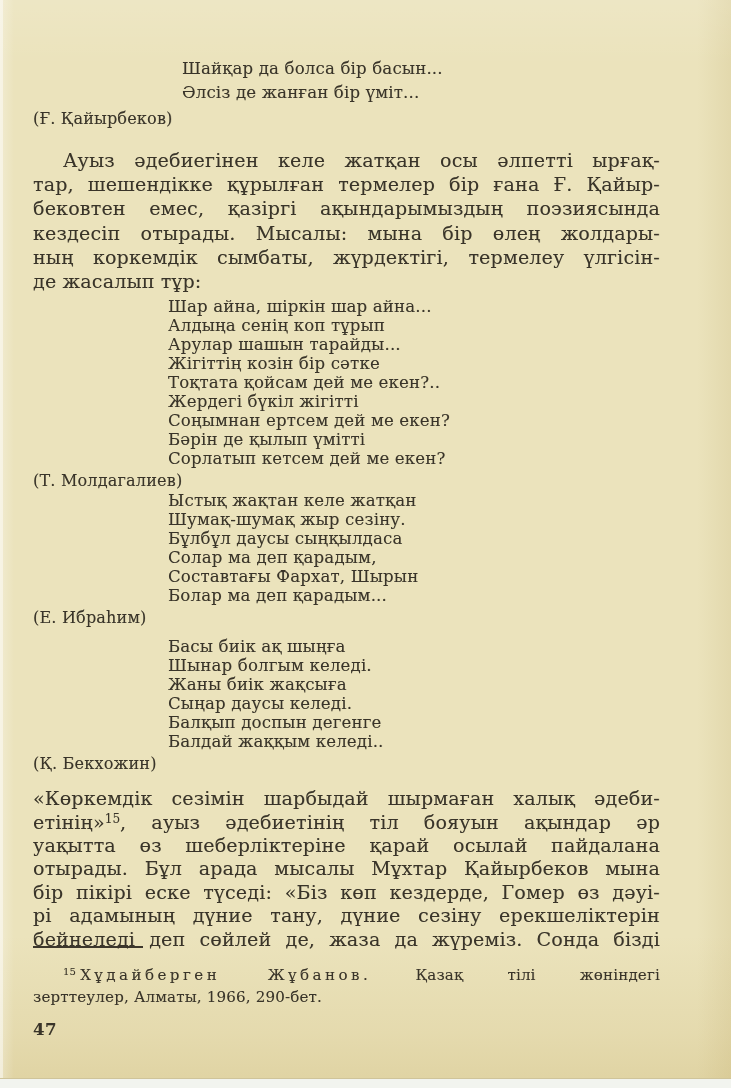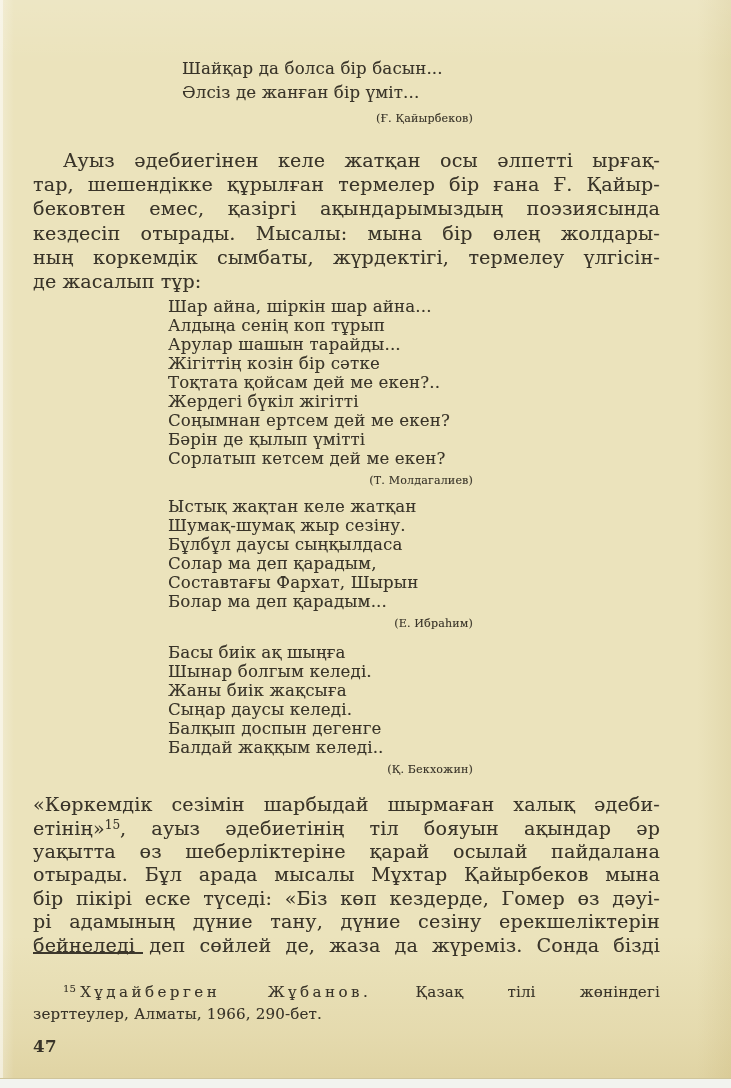--- a/index.html
+++ b/index.html
@@ -20,42 +20,42 @@
   .content {
     position:absolute; top:0; left:0; right:0;
     padding:57px 71px 0 33px;
     text-shadow:0.3px 0.3px 0 rgba(57,52,41,0.30);
   }
   
   .verse-font { font-size:16.5px; letter-spacing:0.2px; }
   .ep-lines { margin-left:149px; line-height:24px; }
   .vlines   { margin-left:135px; line-height:19px; }
   .attr {
-    width:440px; text-align:right;
+    width:440px; 
     line-height:21px; margin-top:2px;
-    font-size:11px; letter-spacing:0.2px;
+    font-size:16px; letter-spacing:0.2px;
   }
   .attr.ep { line-height:24px; }
   
   .para { font-size:19px; letter-spacing:0.2px; }
   .p1 { margin-top:17px; line-height:24.2px; }
   .p2 { margin-top:13px; line-height:23.4px; }
   .jline { text-align:justify; text-align-last:justify; }
   .indent { text-indent:30px; }
   .vM { margin-top:4px; }
-  .vI { margin-top:6px; }
+  .vI { }
   .vB { margin-top:9px; }
   sup.ref { font-size:12px; line-height:0; vertical-align:6px; letter-spacing:0; }
   
   .fn-rule {
     width:110px; height:0;
     border-top:2px solid #3c372c;
     margin-top:-5px;
   }
-  .footnote { margin-top:27px; font-size:15px; line-height:22px; letter-spacing:0.2px; }
+  .footnote { margin-top:16px; font-size:15px; line-height:22px; letter-spacing:0.2px; }
   .fn-sup { font-size:10px; line-height:0; vertical-align:5px; margin-right:4px; }
   .spaced { letter-spacing:3.5px; }
   .pagenum {
     margin-top:12px;
     padding-right:13px;
     font-size:16.5px; font-weight:bold;
     letter-spacing:0.5px;
   }
   
   .edge-left {

